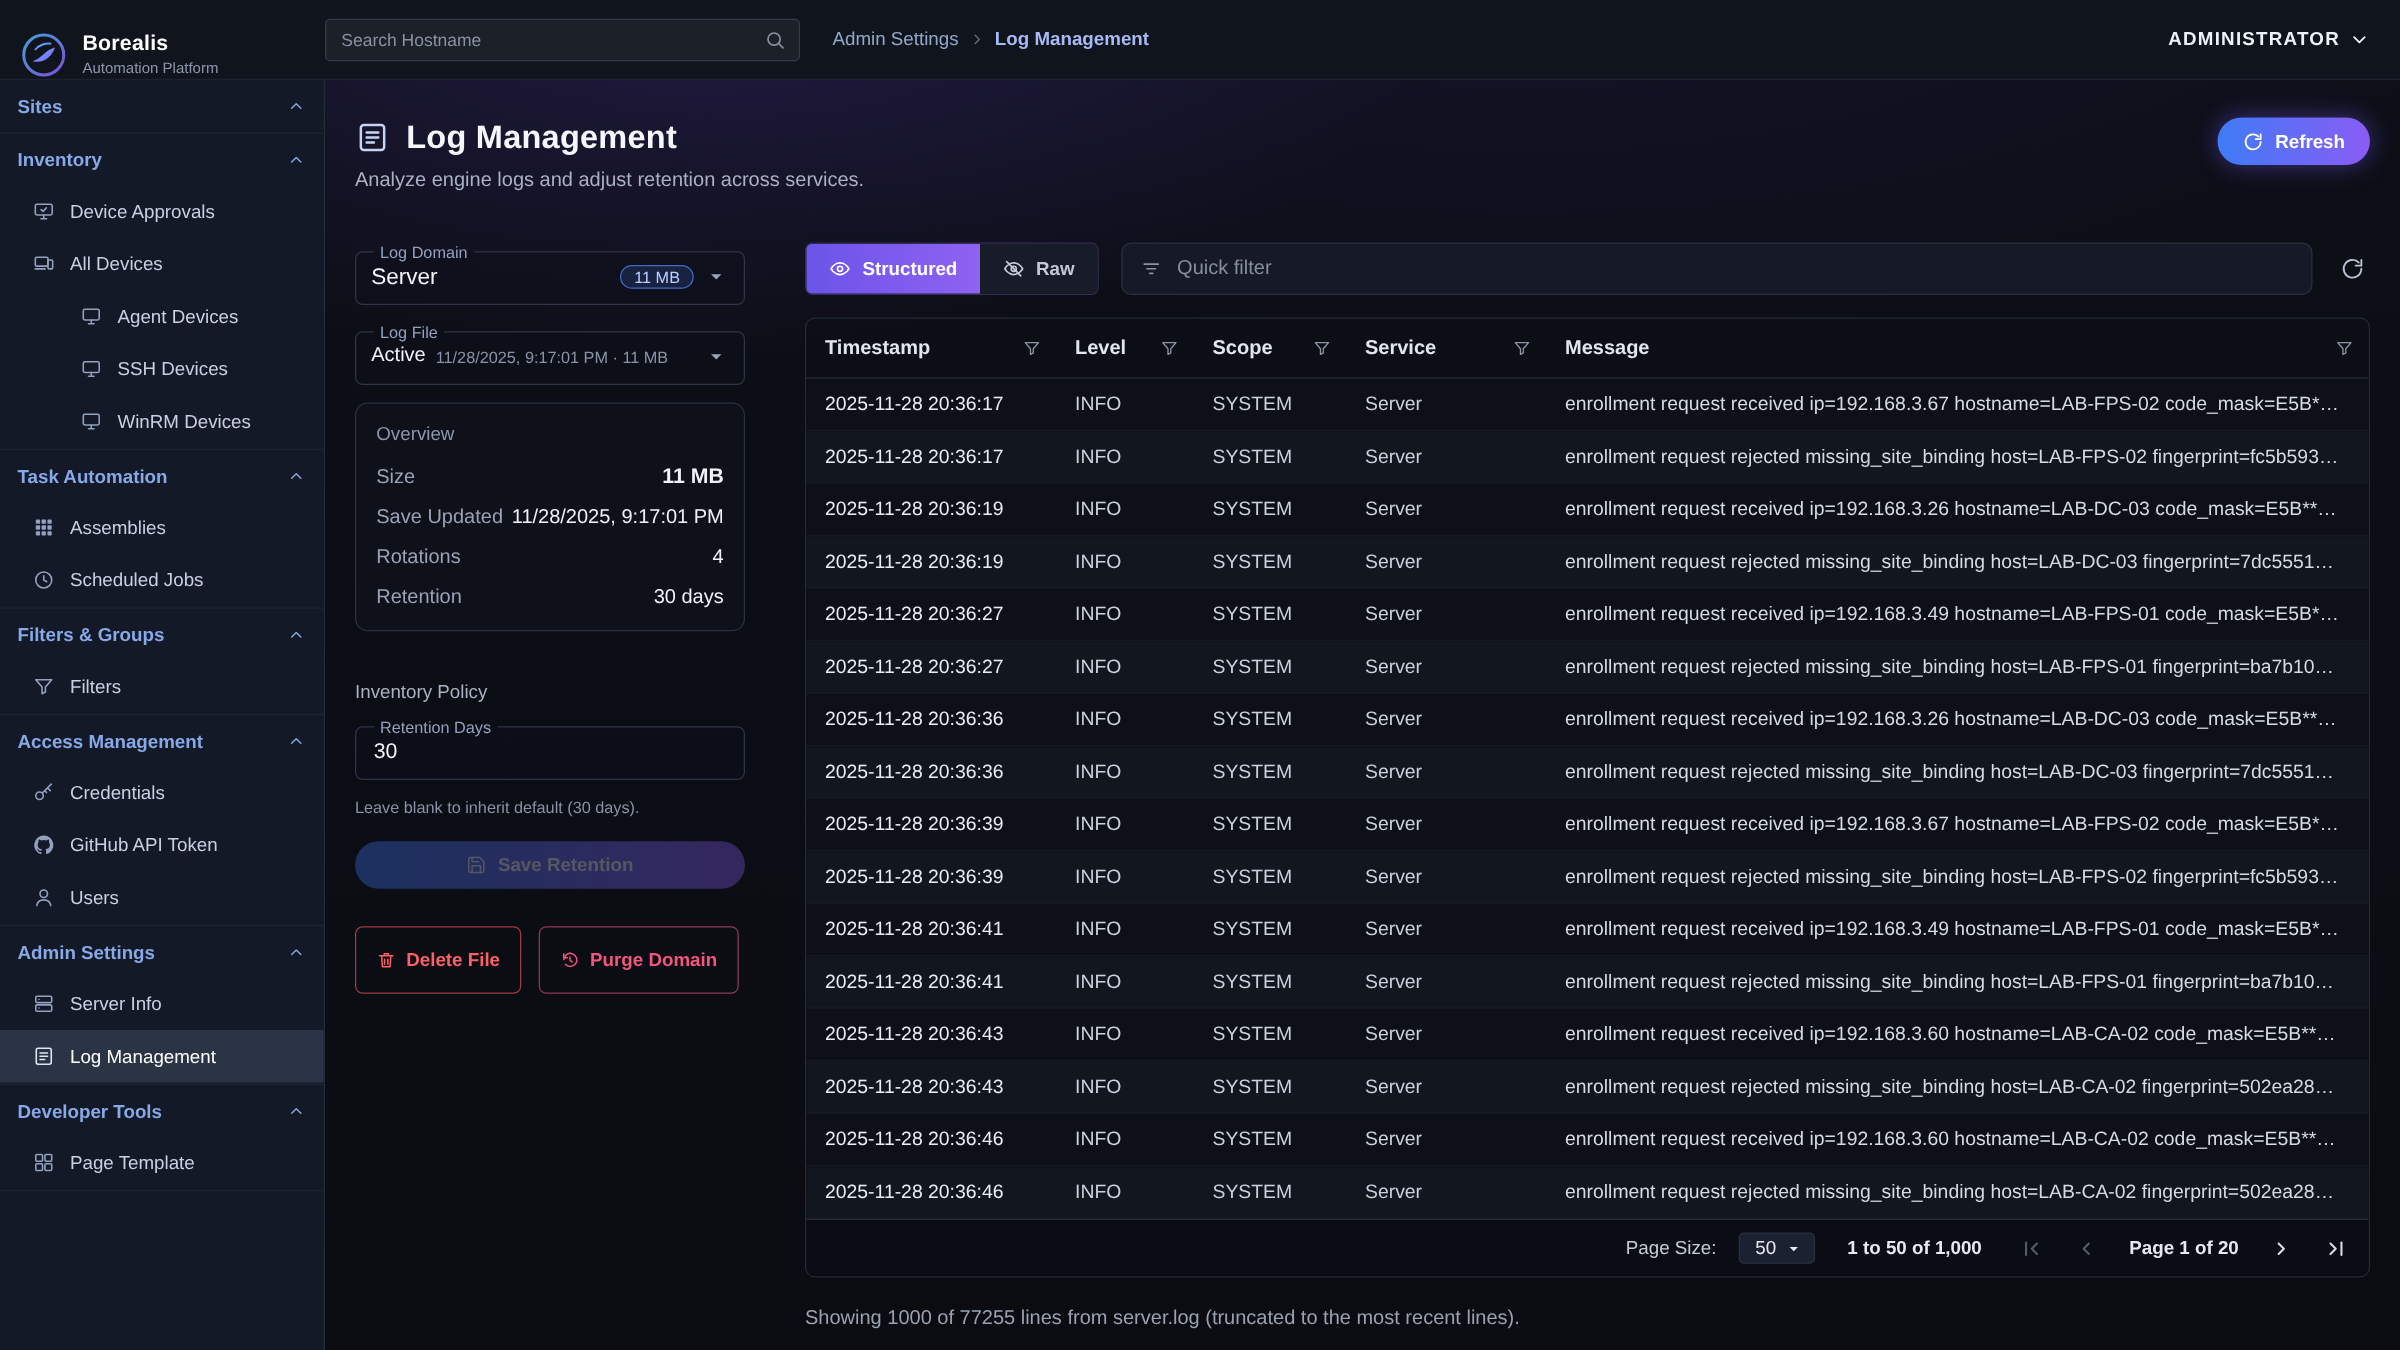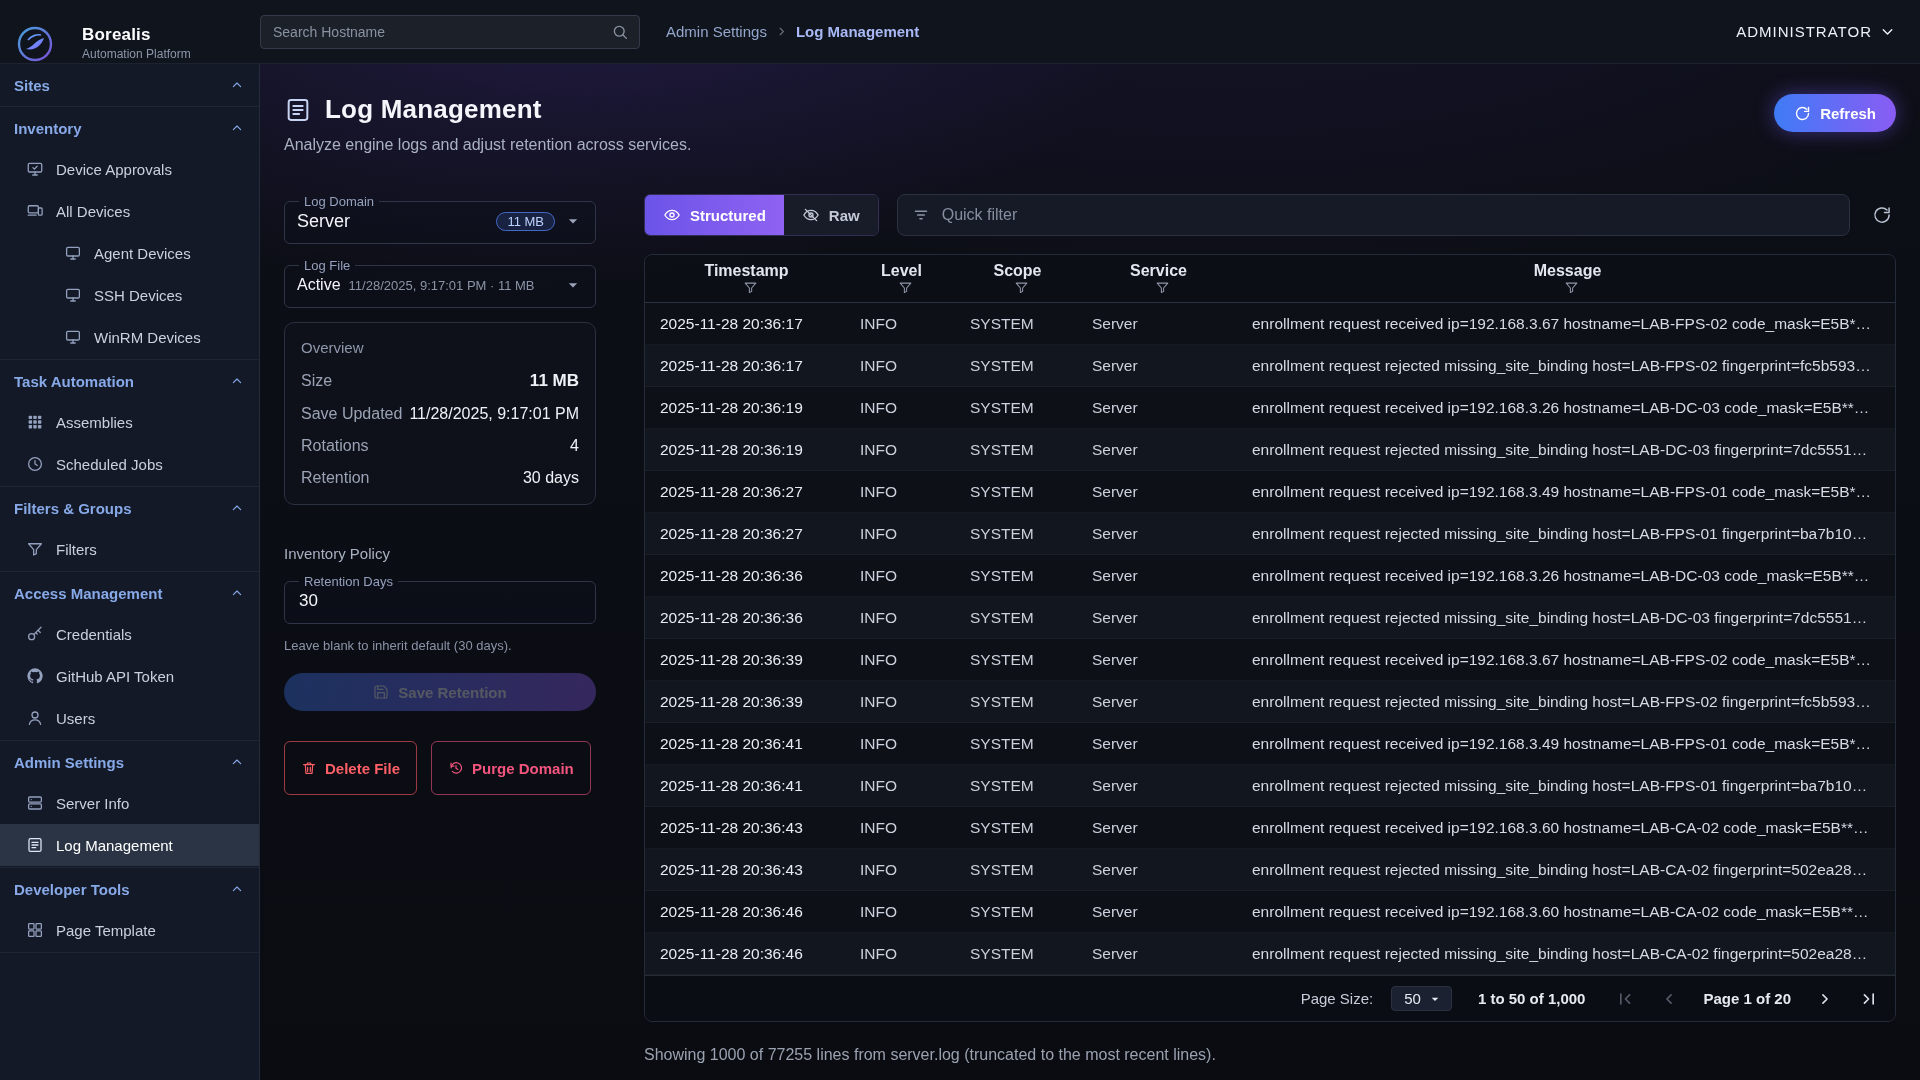--- a/index.html
+++ b/index.html
@@ -3,34 +3,34 @@
 <meta charset="utf-8">
 <style>
   * { box-sizing: border-box; }
   html,body { margin:0; padding:0; width:1920px; height:1080px; overflow:hidden;
     background:#0a0c11; font-family:"Liberation Sans","DejaVu Sans",sans-serif; color:#e9ecf3; }
   svg { display:block; }
 
   
   .topbar { position:fixed; top:0; left:0; right:0; height:64px; background:#10141d;
     border-bottom:1px solid #1c2230; display:flex; align-items:center; z-index:20; }
-  .brand { width:260px; flex:none; display:flex; align-items:center; gap:26px; padding:0 14px;margin-top:24px; }
+  .brand { width:260px; flex:none; display:flex; align-items:center; gap:10px; padding:0 14px;margin-top:24px; }
   .brand-name { font-size:17px; font-weight:700; color:#ffffff; letter-spacing:.2px; line-height:1.1; }
   .brand-sub { font-size:12px; color:#8d96aa; margin-top:2px; }
   .searchbox { width:380px; height:34px; background:#1b2029; border:1px solid #333a49; border-radius:4px;
     display:flex; align-items:center; padding:0 10px; gap:8px; }
   .searchbox input { flex:1; background:none; border:none; outline:none; color:#e6e9f0; font-size:14px; font-family:inherit; }
   .searchbox input::placeholder { color:#8a92a2; }
   .s-icon { color:#8a92a2; flex:none; }
   .crumbs { display:flex; align-items:center; gap:8px; margin-left:26px; font-size:15px; }
   .crumb { color:#94a6cc; cursor:pointer; }
   .crumb.current { color:#a9b9f5; font-weight:600; }
   .crumb-sep { color:#6b7280; }
   .user-menu { margin-left:auto; margin-right:24px; display:flex; align-items:center; gap:7px;
-    color:#eef1f7; font-weight:400; font-size:15px; letter-spacing:1px; cursor:pointer; }
+    color:#eef1f7; font-weight:700; font-size:15px; letter-spacing:1px; cursor:pointer; }
 
   
   .sidebar { position:fixed; top:64px; left:0; bottom:0; width:260px; background:#141927;
     border-right:1px solid #242b3b; overflow:hidden; z-index:10; }
   .side-section { border-bottom:1px solid #1e2533; padding:1px 0; }
   .side-header { height:40px; display:flex; align-items:center; justify-content:space-between;
     padding:0 14px; color:#87a9e8; font-size:15px; font-weight:600; cursor:pointer; }
   .side-chev { color:#87a9e8; }
   .side-item { height:42px; display:flex; align-items:center; gap:12px; padding:0 14px 0 26px;
     color:#c9d0df; font-size:15px; cursor:pointer; }
@@ -103,21 +103,21 @@
   .qf-icon { color:#8a92a4; flex:none; }
   .quick-filter input { flex:1; background:none; border:none; outline:none; color:#e8ebf2; font-size:16px; font-family:inherit; }
   .quick-filter input::placeholder { color:#868e9f; }
   .icon-btn { background:none; border:none; color:#b9c2d3; cursor:pointer; padding:4px; flex:none; }
 
   
   .table-card { margin-top:18px; border:1px solid #242b39; border-radius:8px; overflow:hidden; background:rgba(9,11,17,.45); }
   .t-head, .t-row { display:grid; grid-template-columns:200px 110px 122px 160px 1fr; align-items:center; }
   .t-head { height:48px; border-bottom:1px solid #2a3140; background:rgba(13,16,24,.6); }
   .t-hcell { display:flex; align-items:center; justify-content:space-between; padding:0 12px 0 15px;
-    color:#e2e6ee; font-size:16px; font-weight:700; cursor:pointer; min-width:0;flex-direction:column; }
+    color:#e2e6ee; font-size:16px; font-weight:700; cursor:pointer; min-width:0; }
   .t-filter { color:#8d95a6; flex:none; margin-left:8px; }
   .t-row { height:42px; border-bottom:1px solid rgba(255,255,255,.04); cursor:pointer; }
   .t-row:nth-child(odd) { background:#0d1017; }
   .t-row:nth-child(even) { background:#12161e; }
   .t-cell { padding-left:15px; font-size:15.5px; color:#ccd2dd; white-space:nowrap; overflow:hidden; min-width:0; }
   .t-cell.ts { color:#e9ecf3; }
   .t-cell.msg { color:#d6dae3; padding-right:22px; text-overflow:ellipsis; }
 
   .t-foot { height:46px; border-top:1px solid #242b39; background:rgba(12,15,22,.6);
     display:flex; align-items:center; justify-content:flex-end; gap:18px; padding:0 16px;

